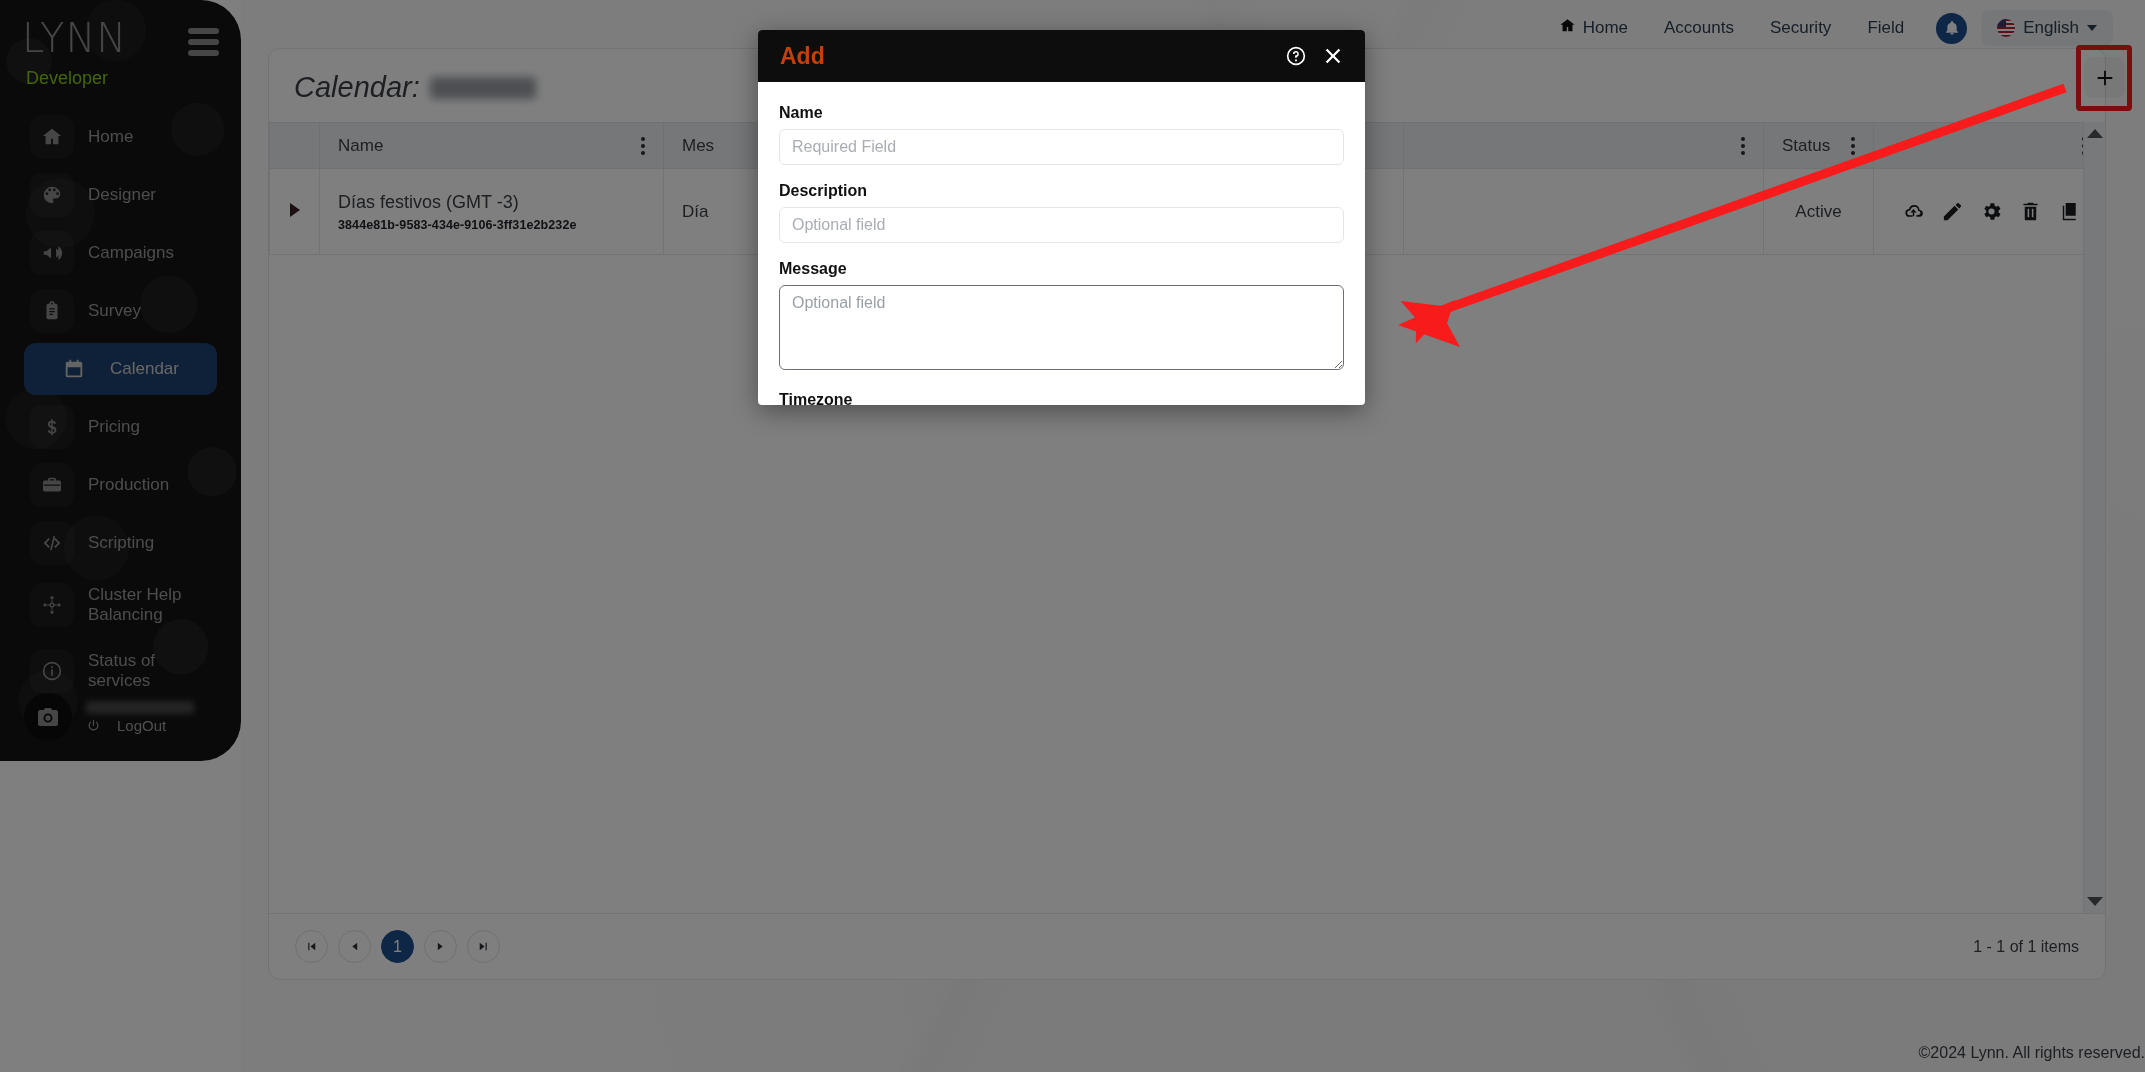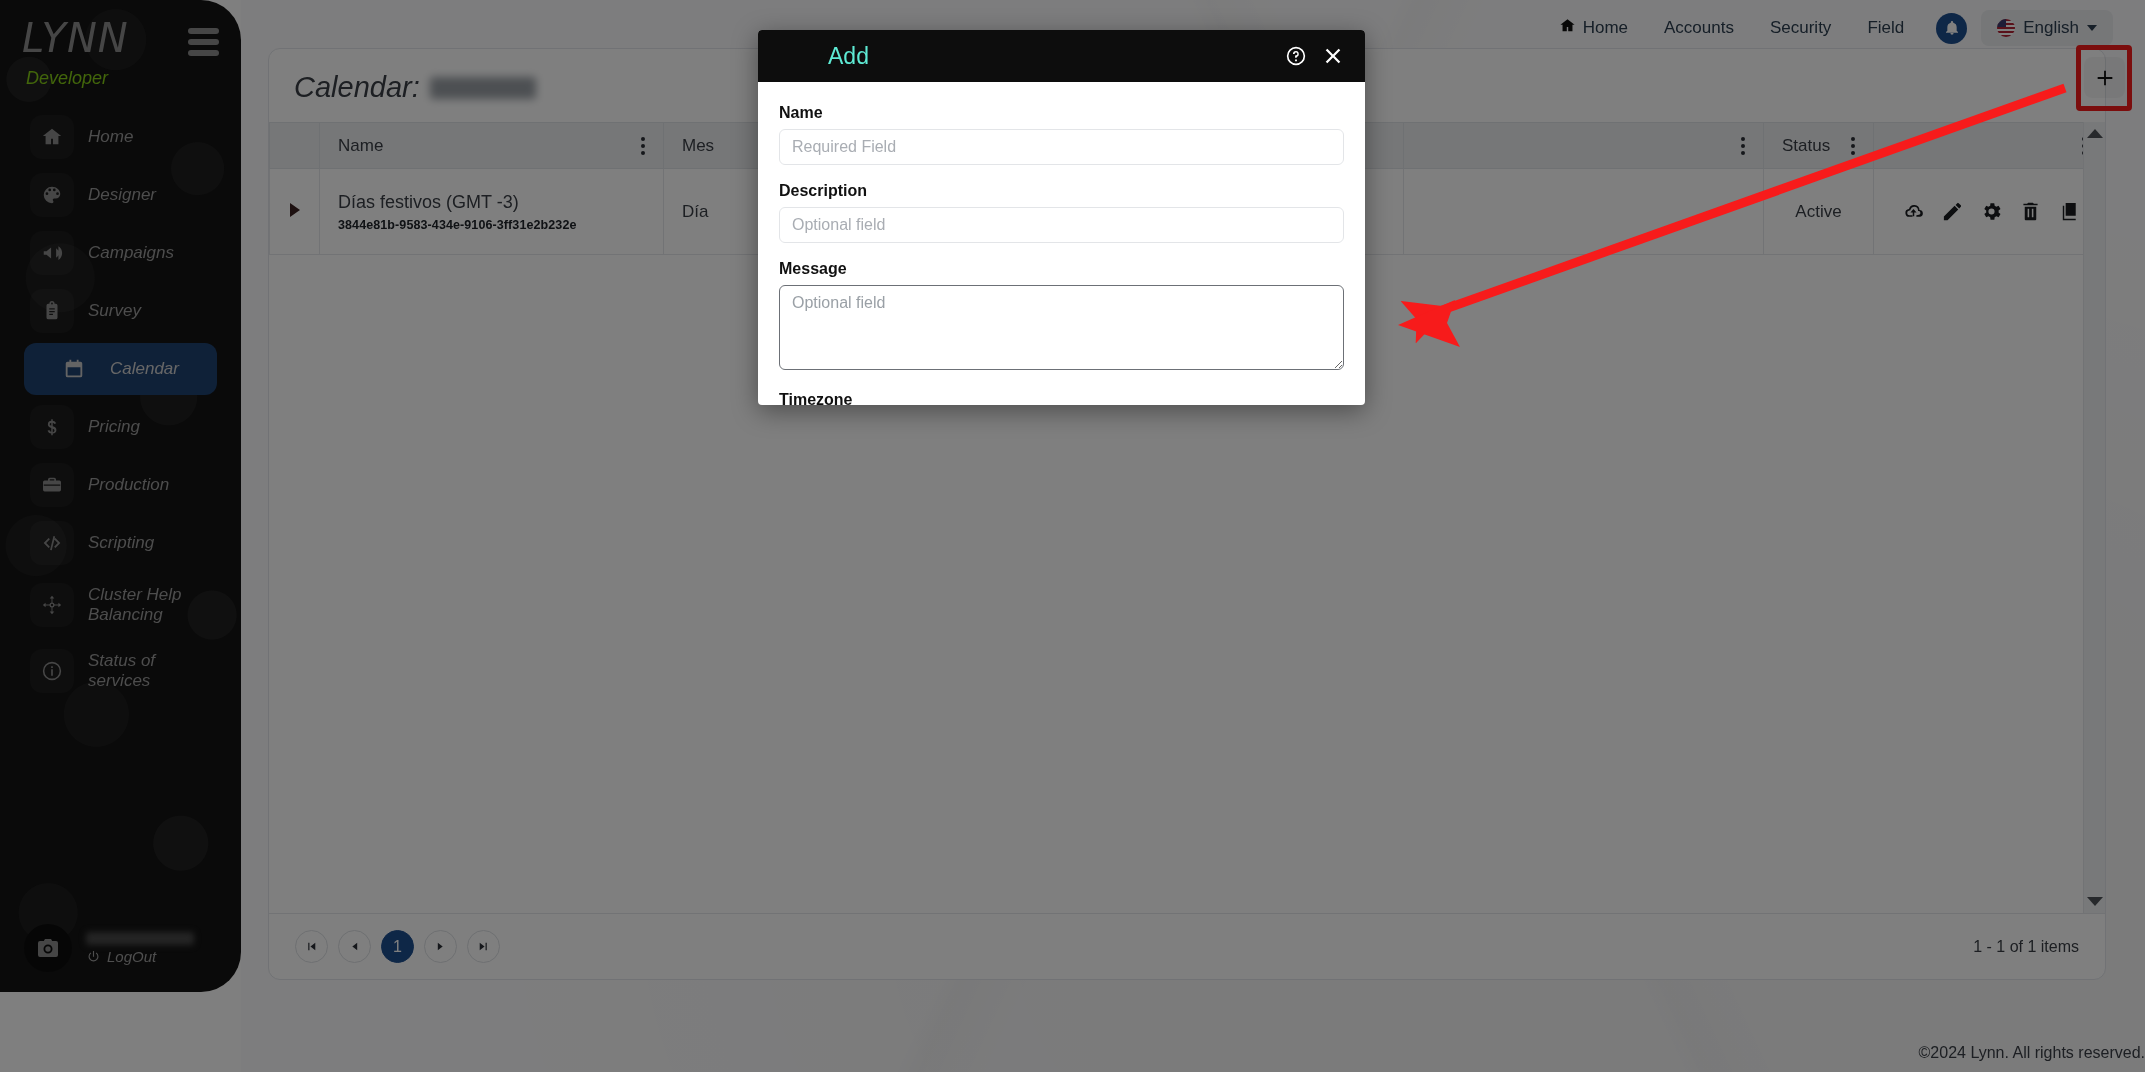--- a/index.html
+++ b/index.html
@@ -12,27 +12,26 @@
 
   #app {
     position: relative;
     width: 2145px; height: 1072px;
     background: #ffffff;
   }
 
   
   #sidebar {
     position: absolute; left: 0; top: 0;
-    width: 241px; height: 992px;
+    width: 241px; height: 761px;
     background: #141414;
     border-top-right-radius: 40px;
     border-bottom-right-radius: 40px;
     overflow: hidden;
     z-index: 5;
-    font-style: italic;
   }
   #sidebar-texture {
     position: absolute; inset: 0;
     background-image:
       radial-gradient(circle at 12% 8%, #232323 0 22px, transparent 23px),
       radial-gradient(circle at 48% 4%, #1f1f1f 0 30px, transparent 31px),
       radial-gradient(circle at 82% 17%, #202020 0 26px, transparent 27px),
       radial-gradient(circle at 25% 28%, #1d1d1d 0 34px, transparent 35px),
       radial-gradient(circle at 70% 40%, #212121 0 28px, transparent 29px),
       radial-gradient(circle at 15% 55%, #1e1e1e 0 30px, transparent 31px),
@@ -97,21 +96,21 @@
     background: #0d0d0d;
     display:flex;align-items:center;justify-content:center;
   }
   #avatar svg { width: 24px; height: 22px; fill: #8d8d8d; }
   #footer-user { display: flex; flex-direction: column; gap: 3px; }
   #user-redacted {
     width: 108px; height: 13px; border-radius: 3px;
     background: #4a4a4a; filter: blur(3px);
   }
   #logout {
-    display:flex; align-items:center; gap: 6px;
+    display:flex; align-items:center; gap: 16px;
     font-size: 15px; color: #9e9e9e; cursor: pointer;
   }
   #logout svg { width: 15px; height: 15px; fill: #9e9e9e; }
 
   
   #main {
     position: absolute; left: 241px; top: 0;
     width: 1904px; height: 1072px;
     background: #f6f7f9;
     overflow: hidden;
@@ -272,21 +271,21 @@
     z-index: 60;
     display:flex; flex-direction: column;
     overflow: hidden;
   }
   #modal-head {
     height: 52px; background: #0d0d0d;
     display:flex; align-items:center; justify-content: space-between;
     padding: 0 22px;
     flex: 0 0 auto;
   }
-  #modal-title { font-size: 23px; color: #5eead4; font-weight: 400; margin-left: 48px; }
+  #modal-title { font-size: 23px; color: #c2410c; font-weight: 700; }
   #modal-head-actions { display:flex; align-items:center; gap: 16px; }
   #modal-head-actions svg { fill:#fff; cursor:pointer; }
   #modal-body { padding: 22px 21px 0 21px; flex: 1 1 auto; }
   .field-label {
     font-size: 16px; font-weight: 700; color: #111;
     margin-bottom: 7px;
   }
   .field-label.sp { margin-top: 17px; }
   .text-input {
     width: 100%; height: 36px;

